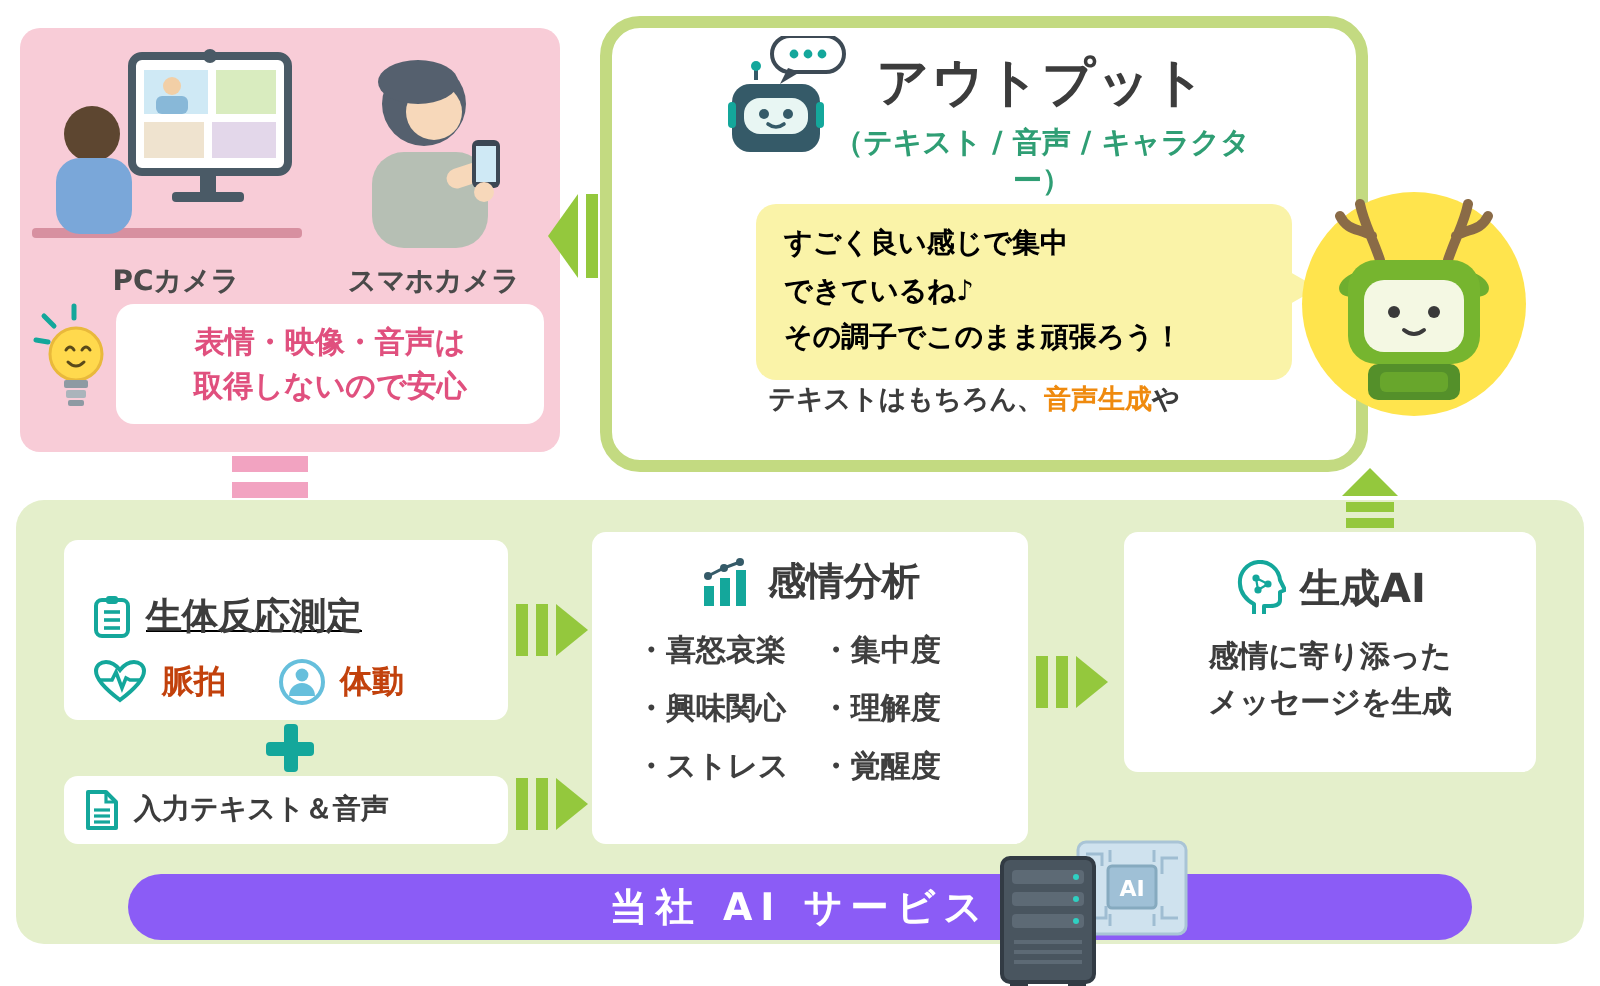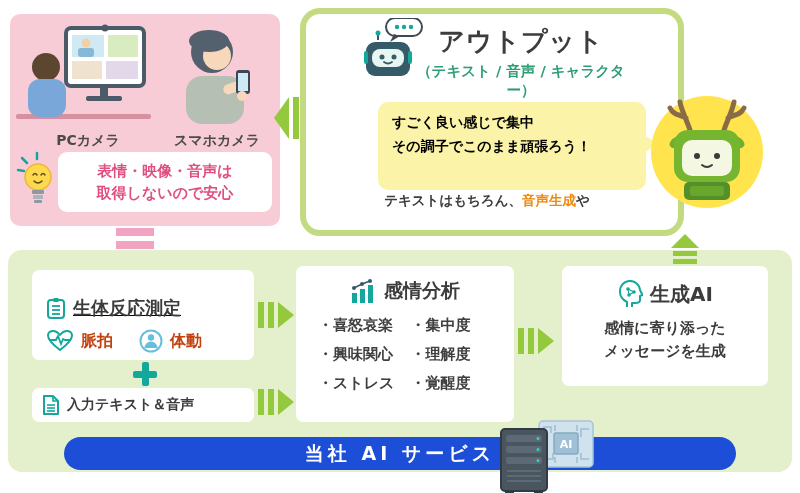--- a/index.html
+++ b/index.html
@@ -67,21 +67,21 @@
   .hstripe .head{width:0;height:0;border-top:13px solid transparent;border-bottom:13px solid transparent;border-left:16px solid #94c83d;}
   .ar1{left:258px;top:302px;}
   .ar2{left:258px;top:389px;}
   .ar3{left:518px;top:328px;}
 
   .arrow-up{left:671px;top:234px;display:flex;flex-direction:column;align-items:center;}
   .arrow-up .head{width:0;height:0;border-left:14px solid transparent;border-right:14px solid transparent;border-bottom:14px solid #94c83d;}
   .arrow-up .bar{width:24px;height:5px;background:#94c83d;margin-top:3px;}
 
   
-  .band{left:64px;top:437px;width:672px;height:33px;background:#1d4ed8;border-radius:17px;
+  .band{left:64px;top:437px;width:672px;height:33px;background:#8b5cf6;border-radius:17px;
     display:flex;align-items:center;justify-content:center;color:#fff;font-size:19px;font-weight:bold;letter-spacing:4px;}
   .server{left:497px;top:419px;}
 </style>
 </head>
 <body>
 
 <div class="stage">
 
   <div class="pink-box abs">
     <svg class="abs" style="left:6px;top:8px;" width="135" height="105" viewBox="0 0 135 105">
@@ -155,20 +155,21 @@
       <path d="M20,44 q4,3 8,0" stroke="#355a68" stroke-width="1.8" fill="none" stroke-linecap="round"></path>
     </svg>
 
     <div class="output-header abs">
       <div class="output-title">アウトプット</div>
       <div class="output-subtitle">（テキスト / 音声 / キャラクター）</div>
     </div>
 
     <div class="bubble abs">
       <div>すごく良い感じで集中</div>
+      <div>できているね♪</div>
       <div>その調子でこのまま頑張ろう！</div>
       <div class="bubble-tail"></div>
     </div>
 
     <svg class="mascot abs" width="130" height="124" viewBox="0 0 130 124">
       <circle cx="65" cy="62" r="56" fill="#ffe44d"></circle>
       <path d="M48,40 C44,28 40,22 38,12 M44,28 C38,24 32,26 28,18" stroke="#8a6b47" stroke-width="5" fill="none" stroke-linecap="round"></path>
       <path d="M82,40 C86,28 90,22 92,12 M86,28 C92,24 98,26 102,18" stroke="#8a6b47" stroke-width="5" fill="none" stroke-linecap="round"></path>
       <ellipse cx="36" cy="52" rx="9" ry="5.5" fill="#6fae2f" transform="rotate(-25 36 52)"></ellipse>
       <ellipse cx="94" cy="52" rx="9" ry="5.5" fill="#6fae2f" transform="rotate(25 94 52)"></ellipse>

